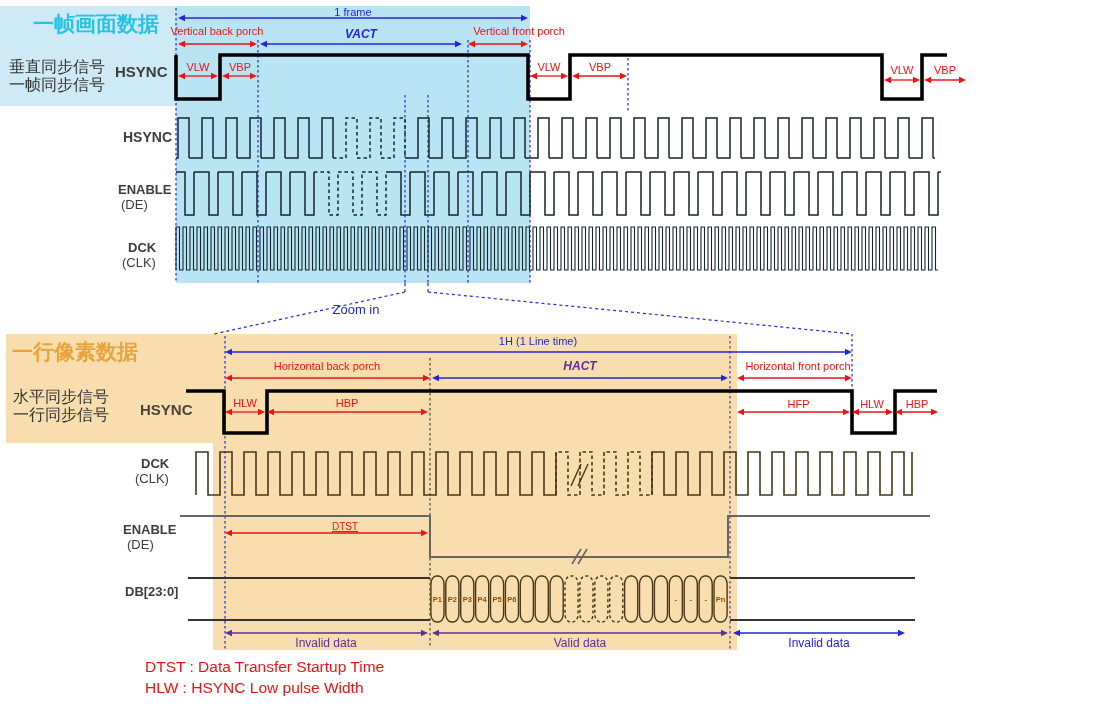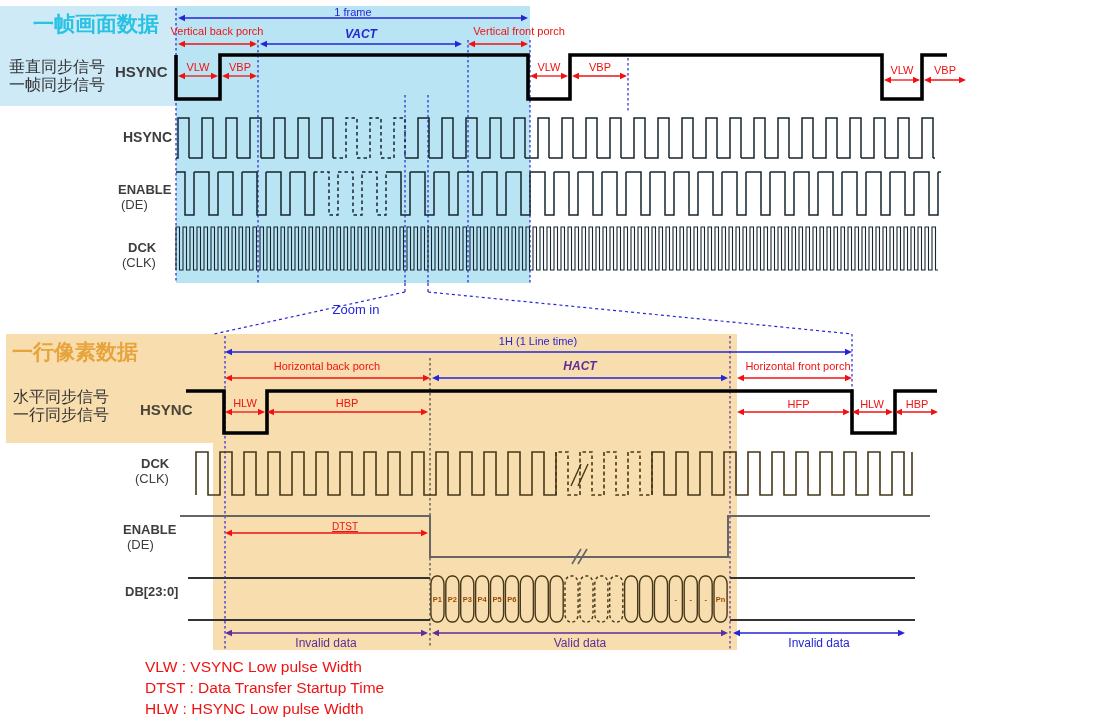--- a/index.html
+++ b/index.html
@@ -215,17 +215,16 @@
   <div class="t red c" style="left:872px;top:398px;">HLW</div>
   <div class="t red c" style="left:917px;top:398px;">HBP</div>
 
   <div class="t red c" style="left:345px;top:521px;font-size:10px;text-decoration:underline;">DTST</div>
 
   <div class="t purple c" style="left:326px;top:637px;">Invalid data</div>
   <div class="t purple c" style="left:580px;top:637px;">Valid data</div>
   <div class="t c" style="left:819px;top:637px;color:var(--blue);font-size:12px;">Invalid data</div>
 
   <div class="legend">
-    <div>VLW : VSYNC Low pulse Width</div>
     <div>DTST : Data Transfer Startup Time</div>
     <div>HLW : HSYNC Low pulse Width</div>
   </div>
 </div>
 
 </body></html>

